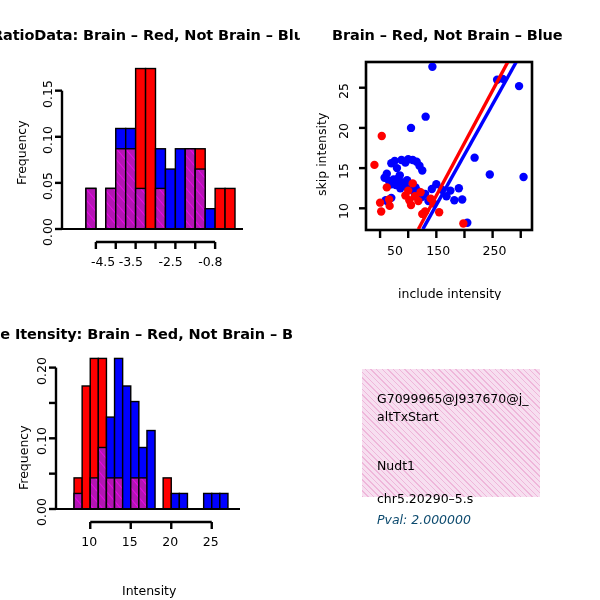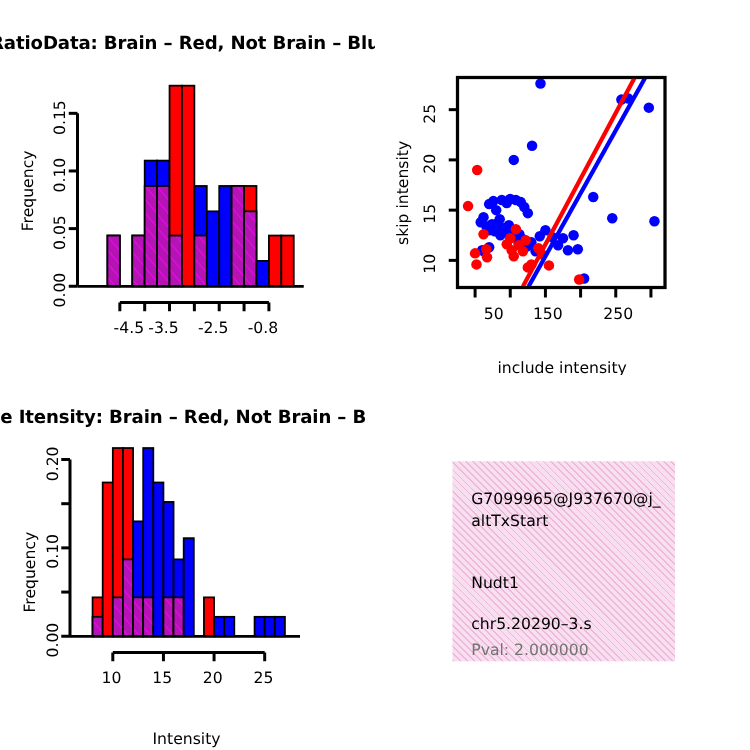--- a/index.html
+++ b/index.html
@@ -51,21 +51,21 @@
   .ticklab.vert {
     transform-origin: 0 0;
     transform: rotate(-90deg);
   }
   svg { display: block; }
   .infobox {
     position: absolute;
     left: 362px;
     top: 369px;
     width: 178px;
-    height: 160px;
+    height: 128px;
   }
   .infobox .ibbg {
     position: absolute;
     left: 0; top: 0;
     width: 100%; height: 100%;
     background-color: #f7dff0;
     background-image:
       repeating-linear-gradient(45deg,
         rgba(232,150,200,0.55) 0px,
         rgba(232,150,200,0.55) 1px,
@@ -73,21 +73,21 @@
         rgba(255,255,255,0) 4px);
   }
   .infobox .ibtext {
     position: absolute;
     left: 15px;
     font-size: 12.5px;
     white-space: nowrap;
     font-family: "DejaVu Sans", sans-serif;
     color: #000000;
   }
-  .infobox .ibtext.pval { color: #737373; }
+  .infobox .ibtext.pval { color: #0c4a6e; font-style: italic; }
 </style>
 </head>
 <body>
 
 <div id="figure">
 
   <div class="panel" style="left:0;top:0;width:300px;height:300px;">
 
     <div class="ptitle" style="left:-8px;top:27px;">RatioData: Brain – Red, Not Brain – Blu</div>
 
@@ -147,20 +147,21 @@
       <div class="ticklab vert" style="left: 40px; top: 153.778px;">0.10</div>
       <div class="ticklab vert" style="left: 40px; top: 107.667px;">0.15</div>
       <div class="ticklab" style="left: 78.875px; top: 254px; margin-left: 12px;">-4.5</div>
       <div class="ticklab" style="left: 118.625px; top: 254px;">-3.5</div>
       <div class="ticklab" style="left: 158.375px; top: 254px;">-2.5</div>
       <div class="ticklab" style="left: 198.125px; top: 254px;">-0.8</div>
     </div>
 
   <div class="panel" style="left:300px;top:0;width:300px;height:300px;">
 
+    <div class="ptitle" style="left:32px;top:27px;">Brain – Red, Not Brain – Blue</div>
 
     <div class="axlabel vert" style="left:14px;top:196px;">skip intensity</div>
 
     <div class="axlabel" style="left:98px;top:286px;">include intensity</div>
 
     <svg id="svg-scatter" width="300" height="300">
         <clipPath id="scatterClip">
           <rect x="67" y="63" width="164" height="166"></rect>
         </clipPath>
       <g id="scatter-frame">
@@ -329,17 +330,17 @@
       <div class="ticklab" style="left: 121.75px; top: 234px;">15</div>
       <div class="ticklab" style="left: 162.25px; top: 234px;">20</div>
       <div class="ticklab" style="left: 202.75px; top: 234px;">25</div>
     </div>
 
   <div class="infobox">
     <div class="ibbg"></div>
     <div class="ibtext" style="top:22px;">G7099965@J937670@j_</div>
     <div class="ibtext" style="top:40px;">altTxStart</div>
     <div class="ibtext" style="top:89px;">Nudt1</div>
-    <div class="ibtext" style="top:122px;">chr5.20290–3.s</div>
+    <div class="ibtext" style="top:122px;">chr5.20290–5.s</div>
     <div class="ibtext pval" style="top:143px;">Pval: 2.000000</div>
   </div>
 
 </div>
 
 </body></html>

